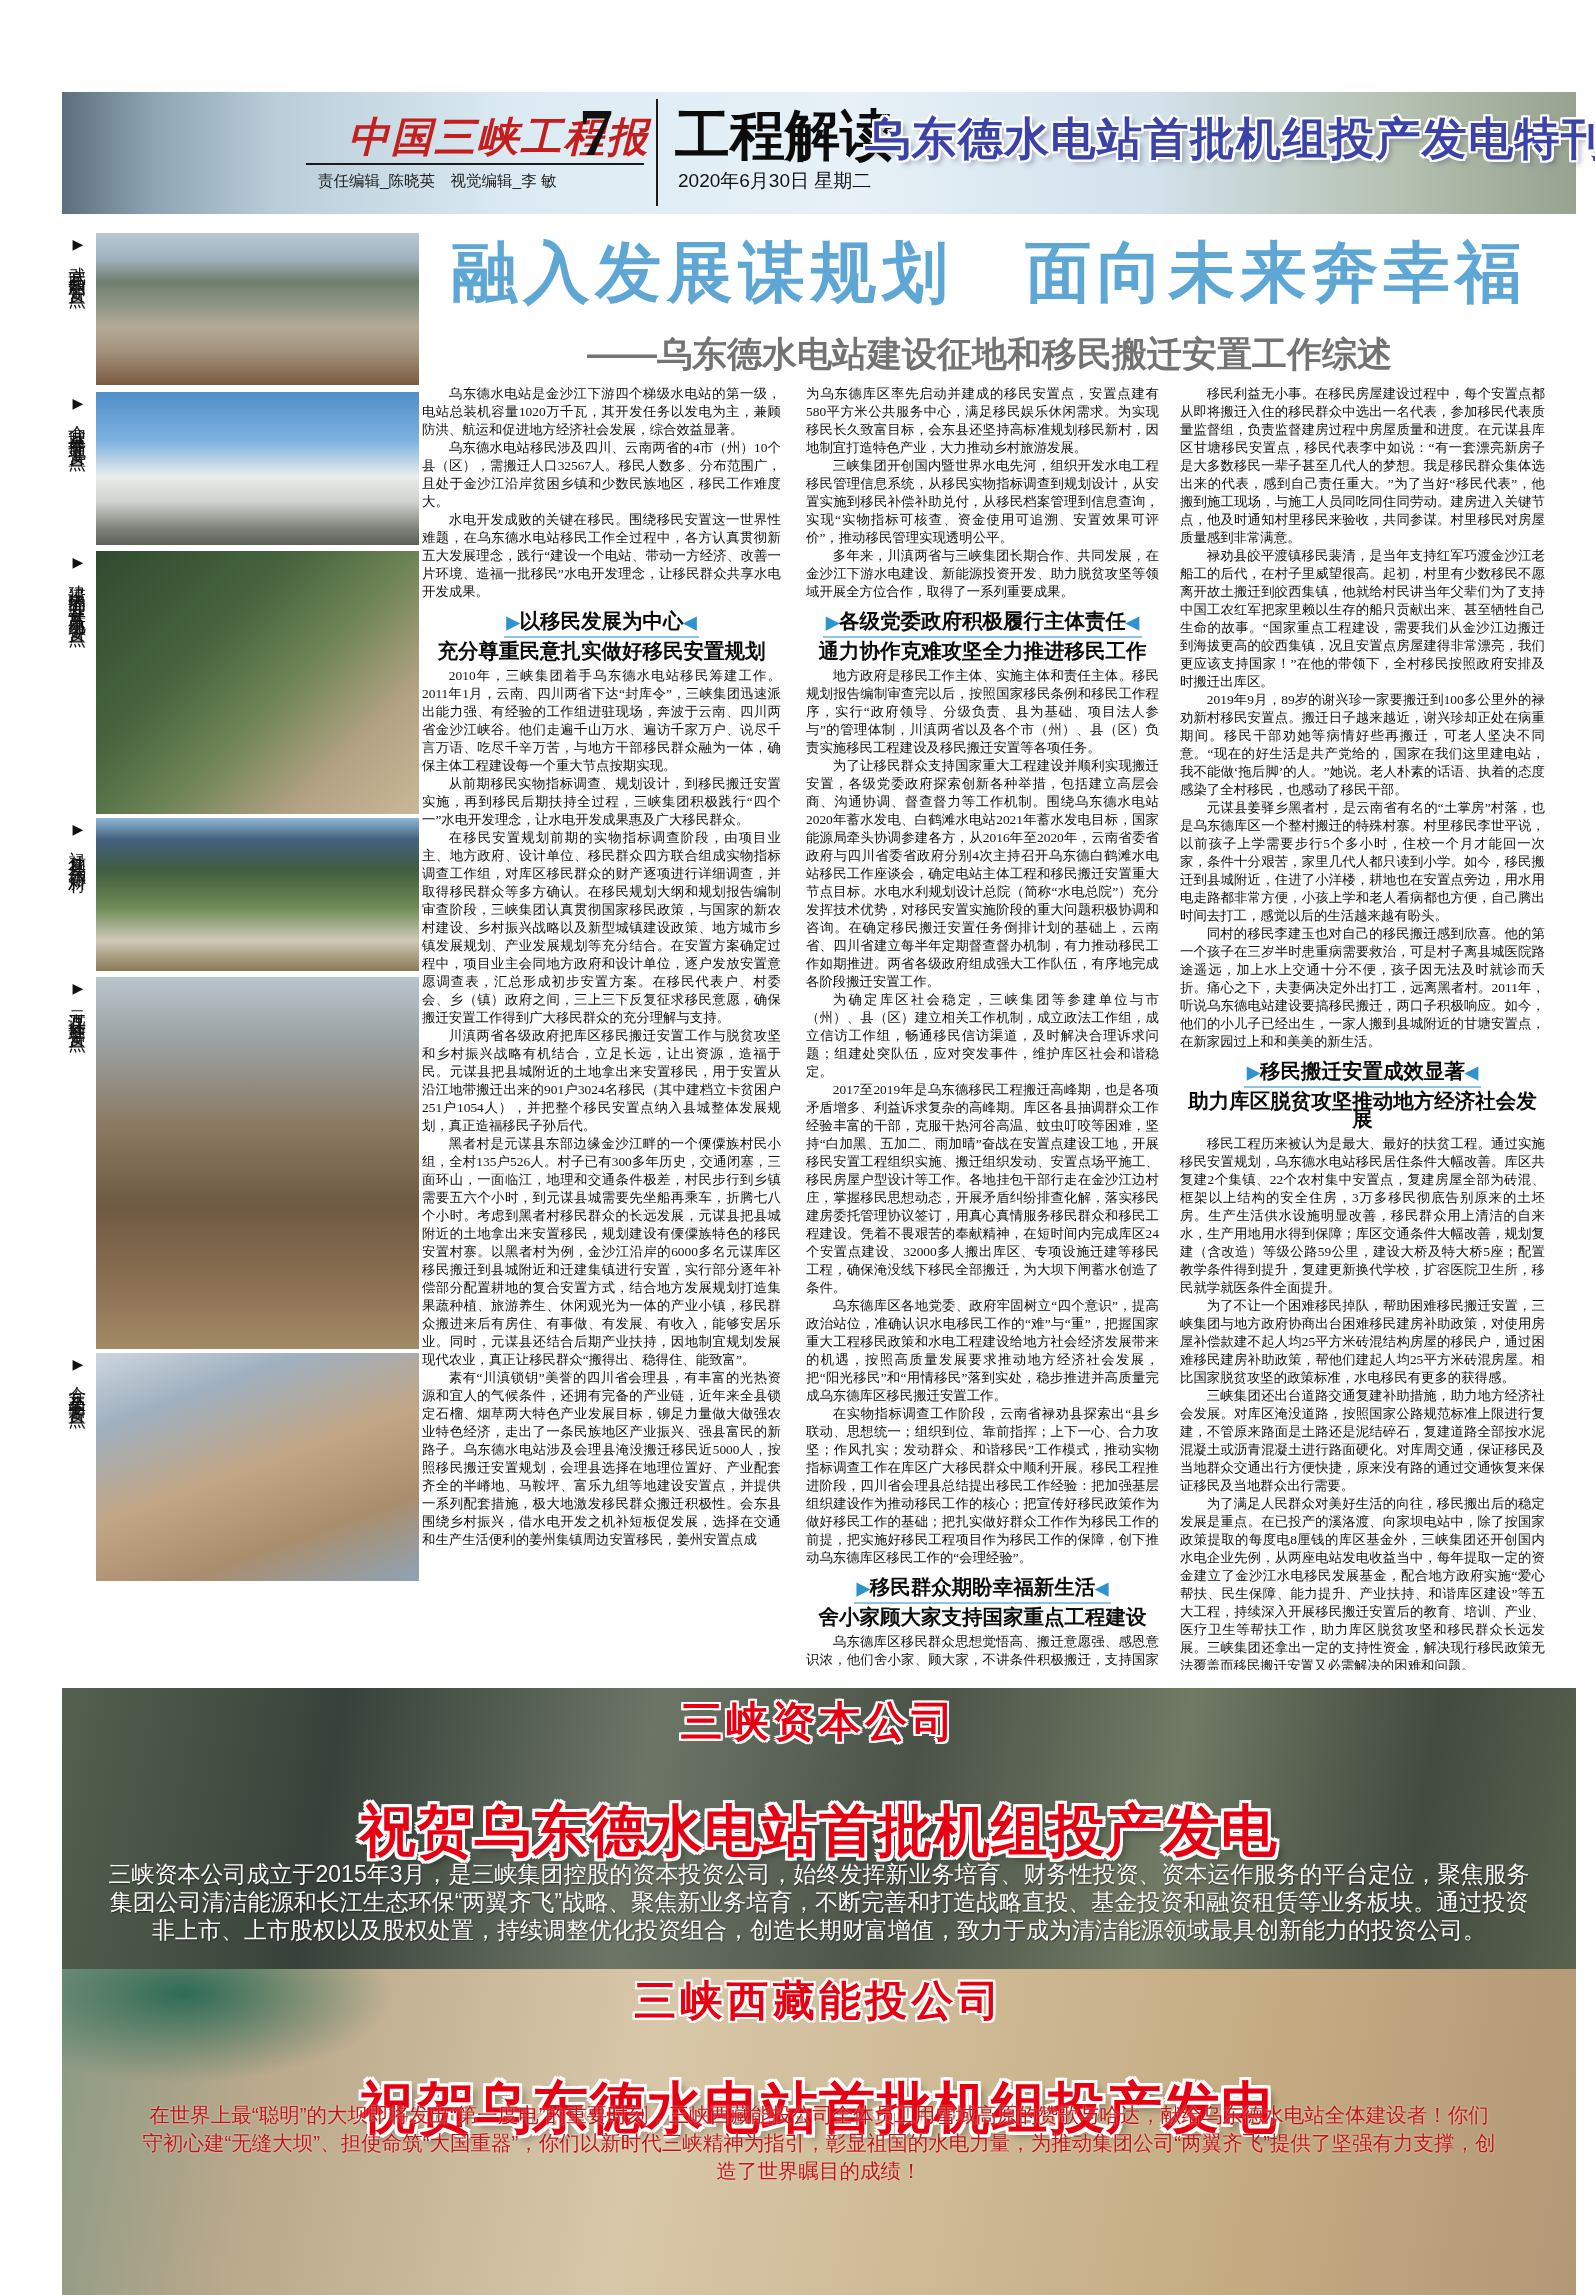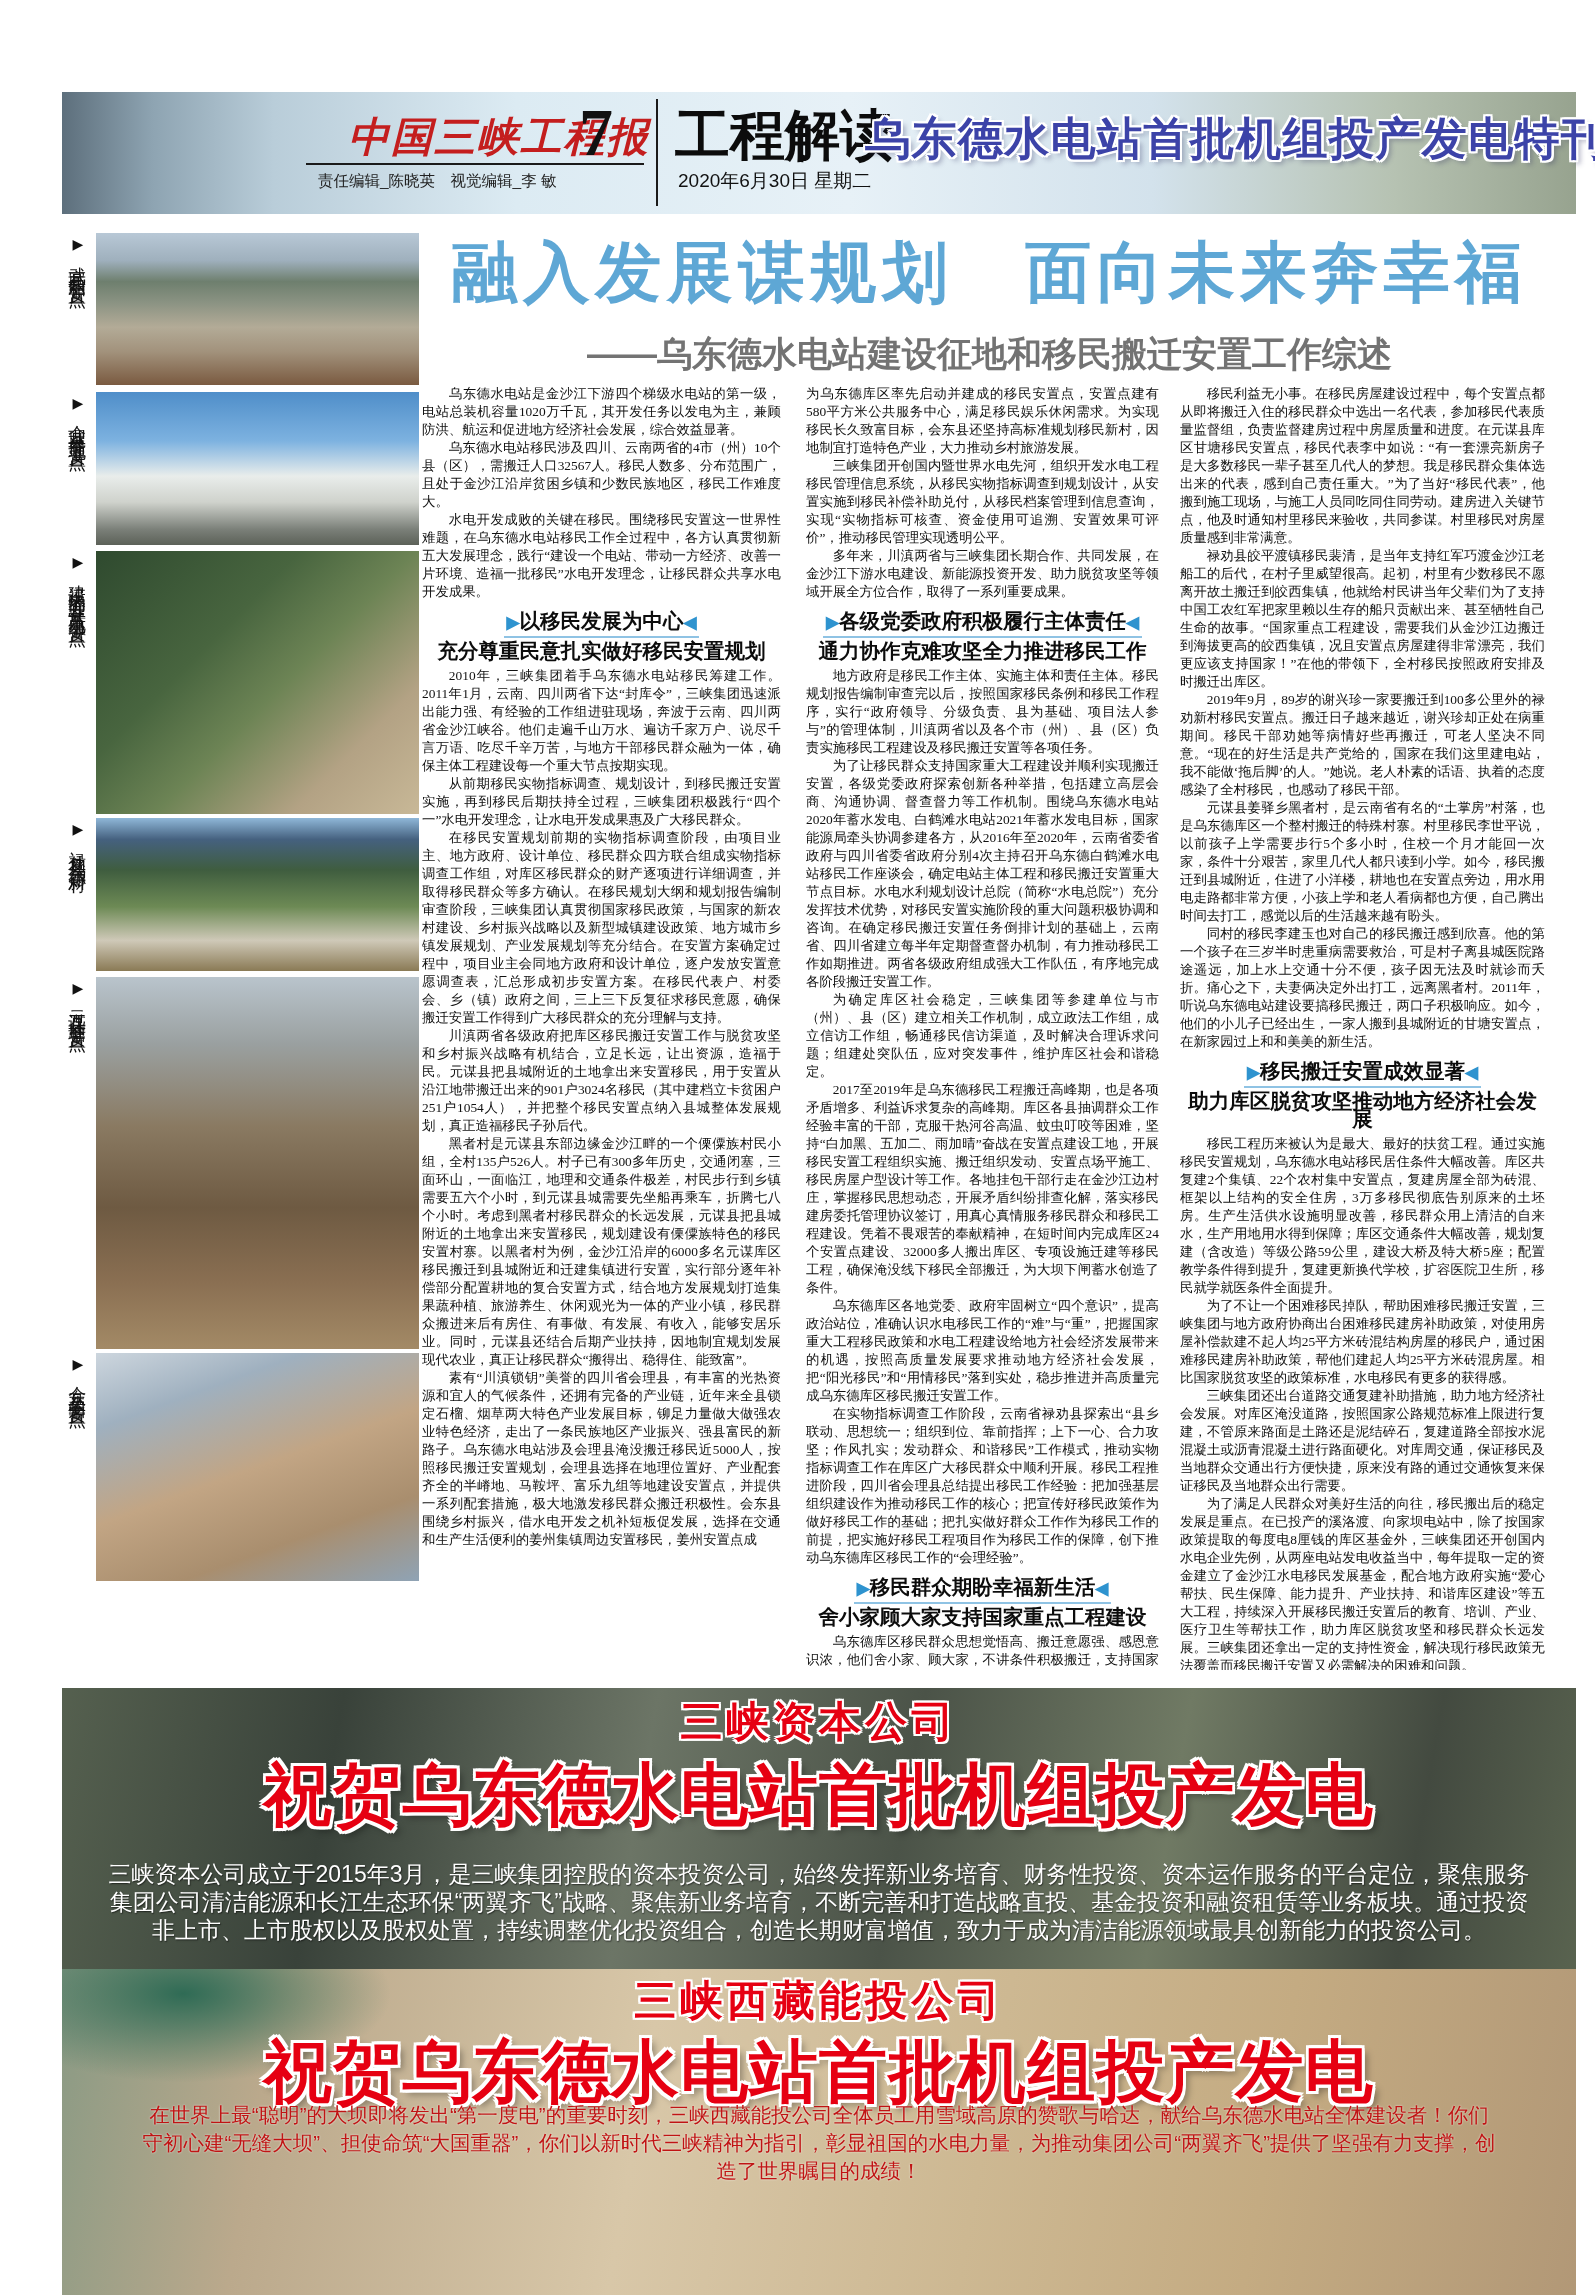--- a/index.html
+++ b/index.html
@@ -51,22 +51,22 @@
 
   
   .ad{left:62px;width:1514px;text-align:center;overflow:hidden;}
   #ad-1{top:1688px;height:328px;
     background:linear-gradient(100deg,#55604f 0%,#39423a 18%,#6c7566 38%,#4b5348 55%,#707a64 72%,#434a40 88%,#5a6450 100%);}
   #ad-2{top:1969px;height:410px;
     background:radial-gradient(ellipse 297px 127px at 8% 6%,#2f6b55 0%,rgba(47,107,85,0) 70%),
                linear-gradient(100deg,#8a9a84 0%,#bba98c 14%,#d8c7a8 38%,#cdb892 60%,#c4ab82 78%,#b19776 100%);}
   .ad-company{font-size:42px;font-weight:bold;font-family:"Liberation Sans",sans-serif;color:#e60012;letter-spacing:4.2px;
     text-shadow:2.1px 0 0 #fff,-2.1px 0 0 #fff,0 2.1px 0 #fff,0 -2.1px 0 #fff,2.1px 2.1px 0 #fff,-2.1px -2.1px 0 #fff,-2.1px 2.1px 0 #fff,2.1px -2.1px 0 #fff;}
-  .ad-headline{font-size:68px;font-weight:bold;font-family:Liberation Serif, serif;color:#e60012;letter-spacing:1.4px;
-    text-shadow:2.8px 0 0 #fff,-2.8px 0 0 #fff,0 2.8px 0 #fff,0 -2.8px 0 #fff,2.8px 2.8px 0 #fff,-2.8px -2.8px 0 #fff,-2.8px 2.8px 0 #fff,2.8px -2.8px 0 #fff,5px 5px 7px rgba(0,0,0,.35);}
+  .ad-headline{font-size:56px;font-weight:bold;font-family:Liberation Serif, serif;color:#e60012;letter-spacing:1.4px;
+    text-shadow:2.8px 0 0 #fff,-2.8px 0 0 #fff,0 2.8px 0 #fff,0 -2.8px 0 #fff,2.8px 2.8px 0 #fff,-2.8px -2.8px 0 #fff,-2.8px 2.8px 0 #fff,2.8px -2.8px 0 #fff,5px 5px 7px rgba(0,0,0,.35);margin-top:44px;}
   #ad-1 .ad-company{position:absolute;left:0;right:0;top:5.7px;}
   #ad-1 .ad-headline{position:absolute;left:0;right:0;top:62px;}
   #ad-1 .ad-body{position:absolute;left:42px;right:42px;top:172px;font-size:23px;line-height:28px;color:#ffffff;
     font-family:"Liberation Sans",sans-serif;text-shadow:0.7px 0.7px 1.4px rgba(0,0,0,.6);}
   #ad-2 .ad-company{position:absolute;left:0;right:0;top:4.2px;}
   #ad-2 .ad-headline{position:absolute;left:0;right:0;top:58px;}
   #ad-2 .ad-body{position:absolute;left:78px;right:78px;top:132px;font-size:20.5px;line-height:28px;color:#c01414;
     font-family:"Liberation Sans",sans-serif;text-shadow:0 0 2.1px rgba(255,255,255,.8);}
 </style>
 </head>

